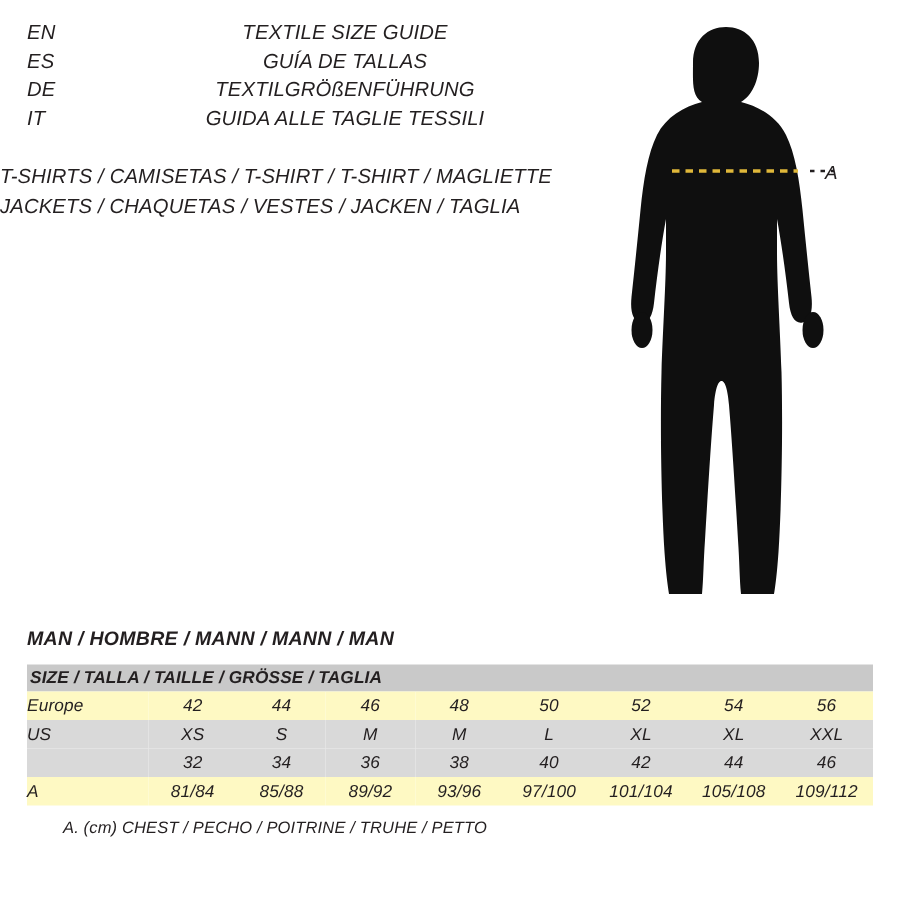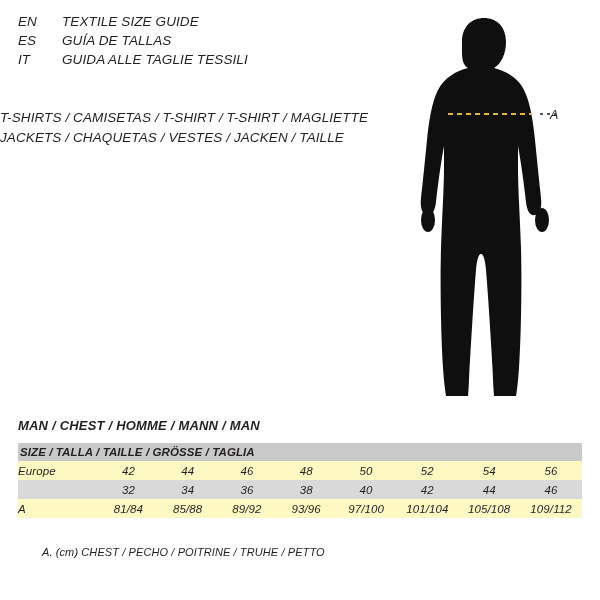--- a/index.html
+++ b/index.html
@@ -35,20 +35,21 @@
     height: 19px;
     font-size: 13.5px;
     letter-spacing: 0.1px;
   }
   .lang-code {
     width: 44px;
     flex: 0 0 44px;
   }
   .lang-text {
     flex: 1 1 auto;
+    text-align: center;
   }
 
   
   .cat-block {
     position: absolute;
     left: 0;
     top: 110px;
     width: 400px;
   }
   .cat-row {
@@ -141,28 +142,32 @@
   <div class="lang-block">
     <div class="lang-row">
       <span class="lang-code">EN</span>
       <span class="lang-text">TEXTILE SIZE GUIDE</span>
     </div>
     <div class="lang-row">
       <span class="lang-code">ES</span>
       <span class="lang-text">GUÍA DE TALLAS</span>
     </div>
     <div class="lang-row">
+      <span class="lang-code">DE</span>
+      <span class="lang-text">TEXTILGRÖßENFÜHRUNG</span>
+    </div>
+    <div class="lang-row">
       <span class="lang-code">IT</span>
       <span class="lang-text">GUIDA ALLE TAGLIE TESSILI</span>
     </div>
   </div>
 
   <div class="cat-block">
     <div class="cat-row">T-SHIRTS / CAMISETAS / T-SHIRT / T-SHIRT / MAGLIETTE</div>
-    <div class="cat-row">JACKETS / CHAQUETAS / VESTES / JACKEN / TAILLE</div>
+    <div class="cat-row">JACKETS / CHAQUETAS / VESTES / JACKEN / TAGLIA</div>
   </div>
 
   <div class="figure-wrap">
     <svg width="200" height="400" viewBox="0 0 200 400" xmlns="http://www.w3.org/2000/svg">
       <path fill="#0f0f0f" d="
         M72,34
         C72,18 82,10 94,10
         C106,10 116,18 116,34
         C116,46 111,56 104,60
         C116,63 128,70 134,82
@@ -198,39 +203,50 @@
 
       <ellipse cx="28" cy="212" rx="7" ry="12" fill="#0f0f0f"></ellipse>
       <ellipse cx="142" cy="212" rx="7" ry="12" fill="#0f0f0f"></ellipse>
 
       <line x1="48" y1="106" x2="132" y2="106" stroke="#e0b83a" stroke-width="2.2" stroke-dasharray="5,4"></line>
       <line x1="140" y1="106" x2="156" y2="106" stroke="#231f20" stroke-width="1.6" stroke-dasharray="3,4"></line>
     </svg>
     <div class="marker-label">A</div>
   </div>
 
-  <div class="table-title">MAN / CHEST / HOMME / MANN / MAN</div>
+  <div class="table-title">MAN / HOMBRE / MANN / MANN / MAN</div>
 
   <table class="size-table">
     <tbody>
       <tr class="head-row">
         <td class="label-col" colspan="9">SIZE / TALLA / TAILLE / GRÖSSE / TAGLIA</td>
       </tr>
       <tr class="white">
         <td class="label-col">Europe</td>
         <td class="val">42</td>
         <td class="val">44</td>
         <td class="val">46</td>
         <td class="val">48</td>
         <td class="val">50</td>
         <td class="val">52</td>
         <td class="val">54</td>
         <td class="val">56</td>
       </tr>
       <tr class="band">
+        <td class="label-col">US</td>
+        <td class="val">XS</td>
+        <td class="val">S</td>
+        <td class="val">M</td>
+        <td class="val">M</td>
+        <td class="val">L</td>
+        <td class="val">XL</td>
+        <td class="val">XL</td>
+        <td class="val">XXL</td>
+      </tr>
+      <tr class="band">
         <td class="label-col"></td>
         <td class="val">32</td>
         <td class="val">34</td>
         <td class="val">36</td>
         <td class="val">38</td>
         <td class="val">40</td>
         <td class="val">42</td>
         <td class="val">44</td>
         <td class="val">46</td>
       </tr>

